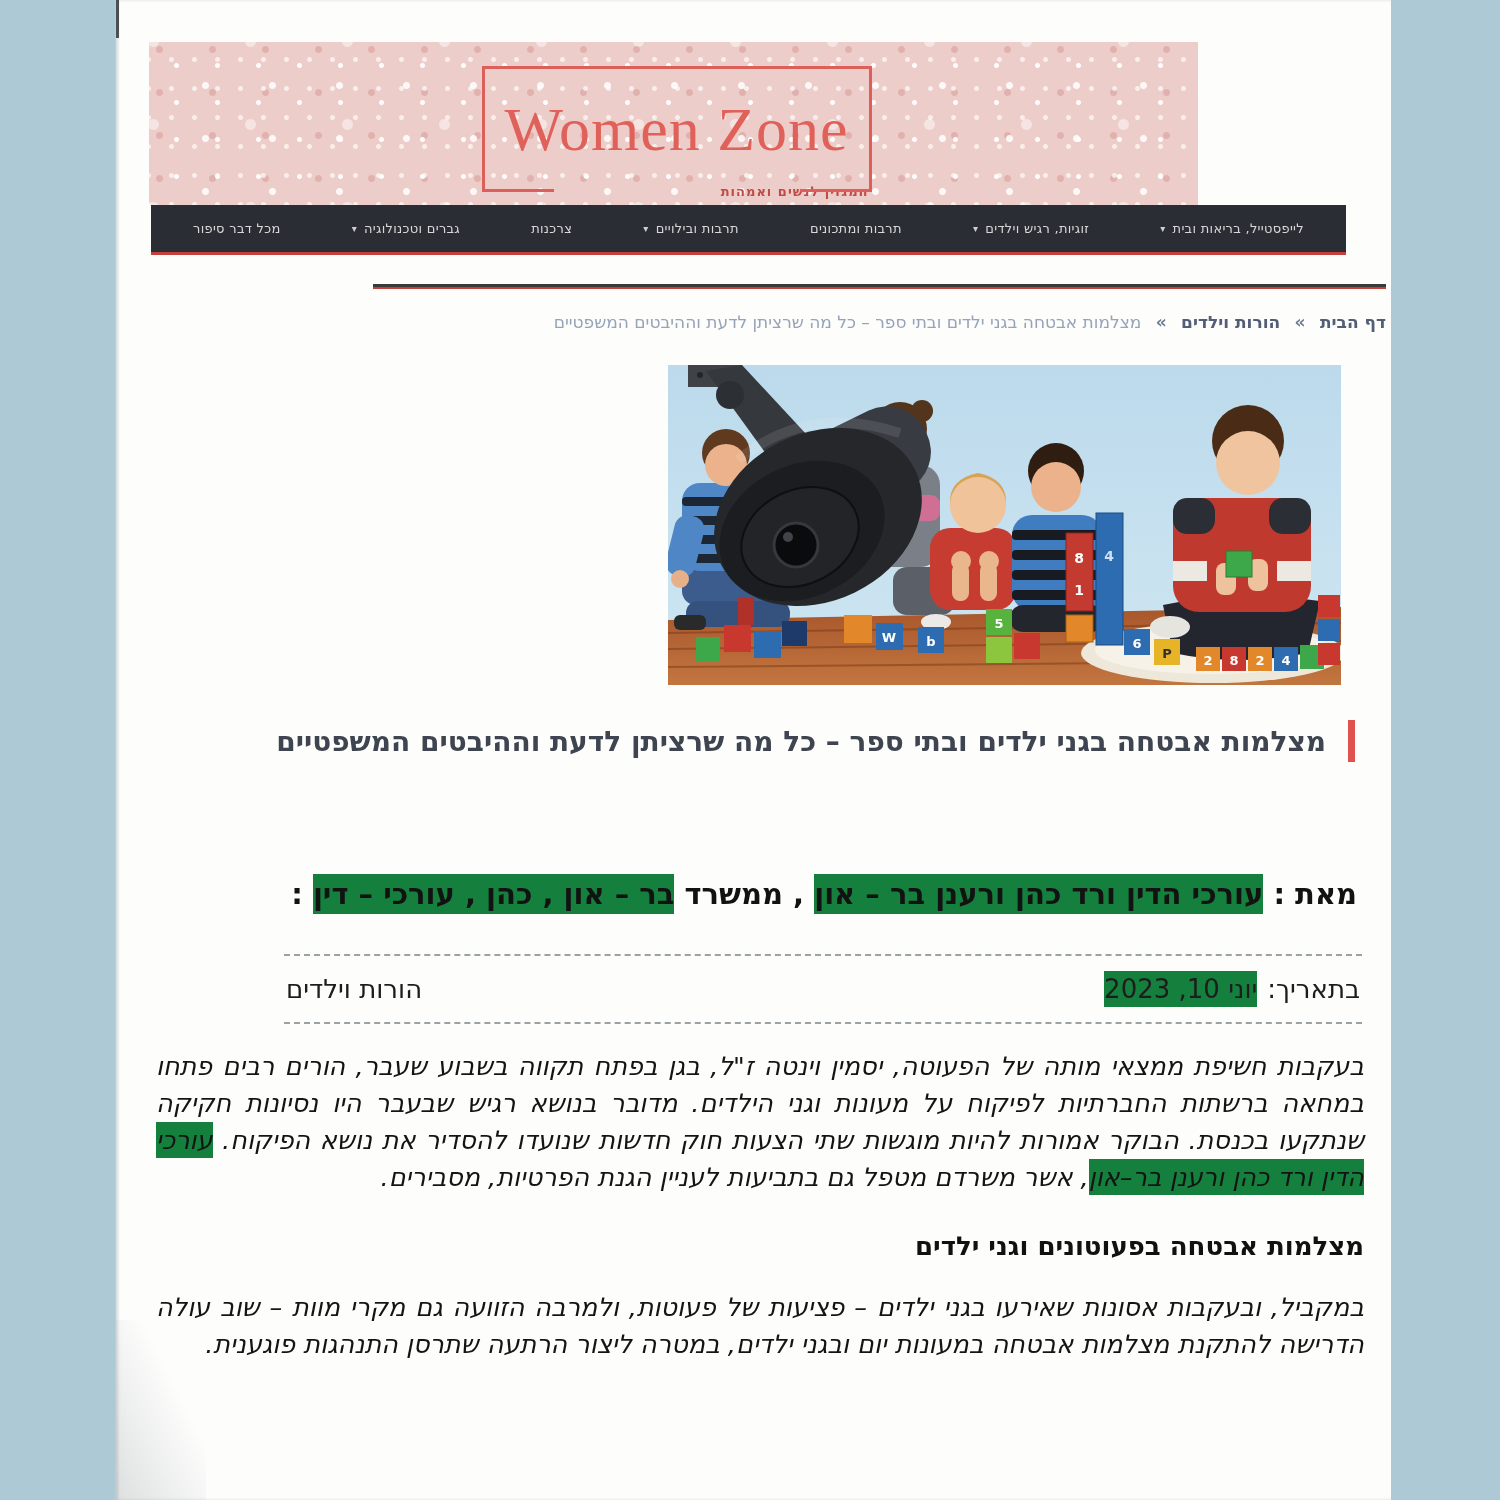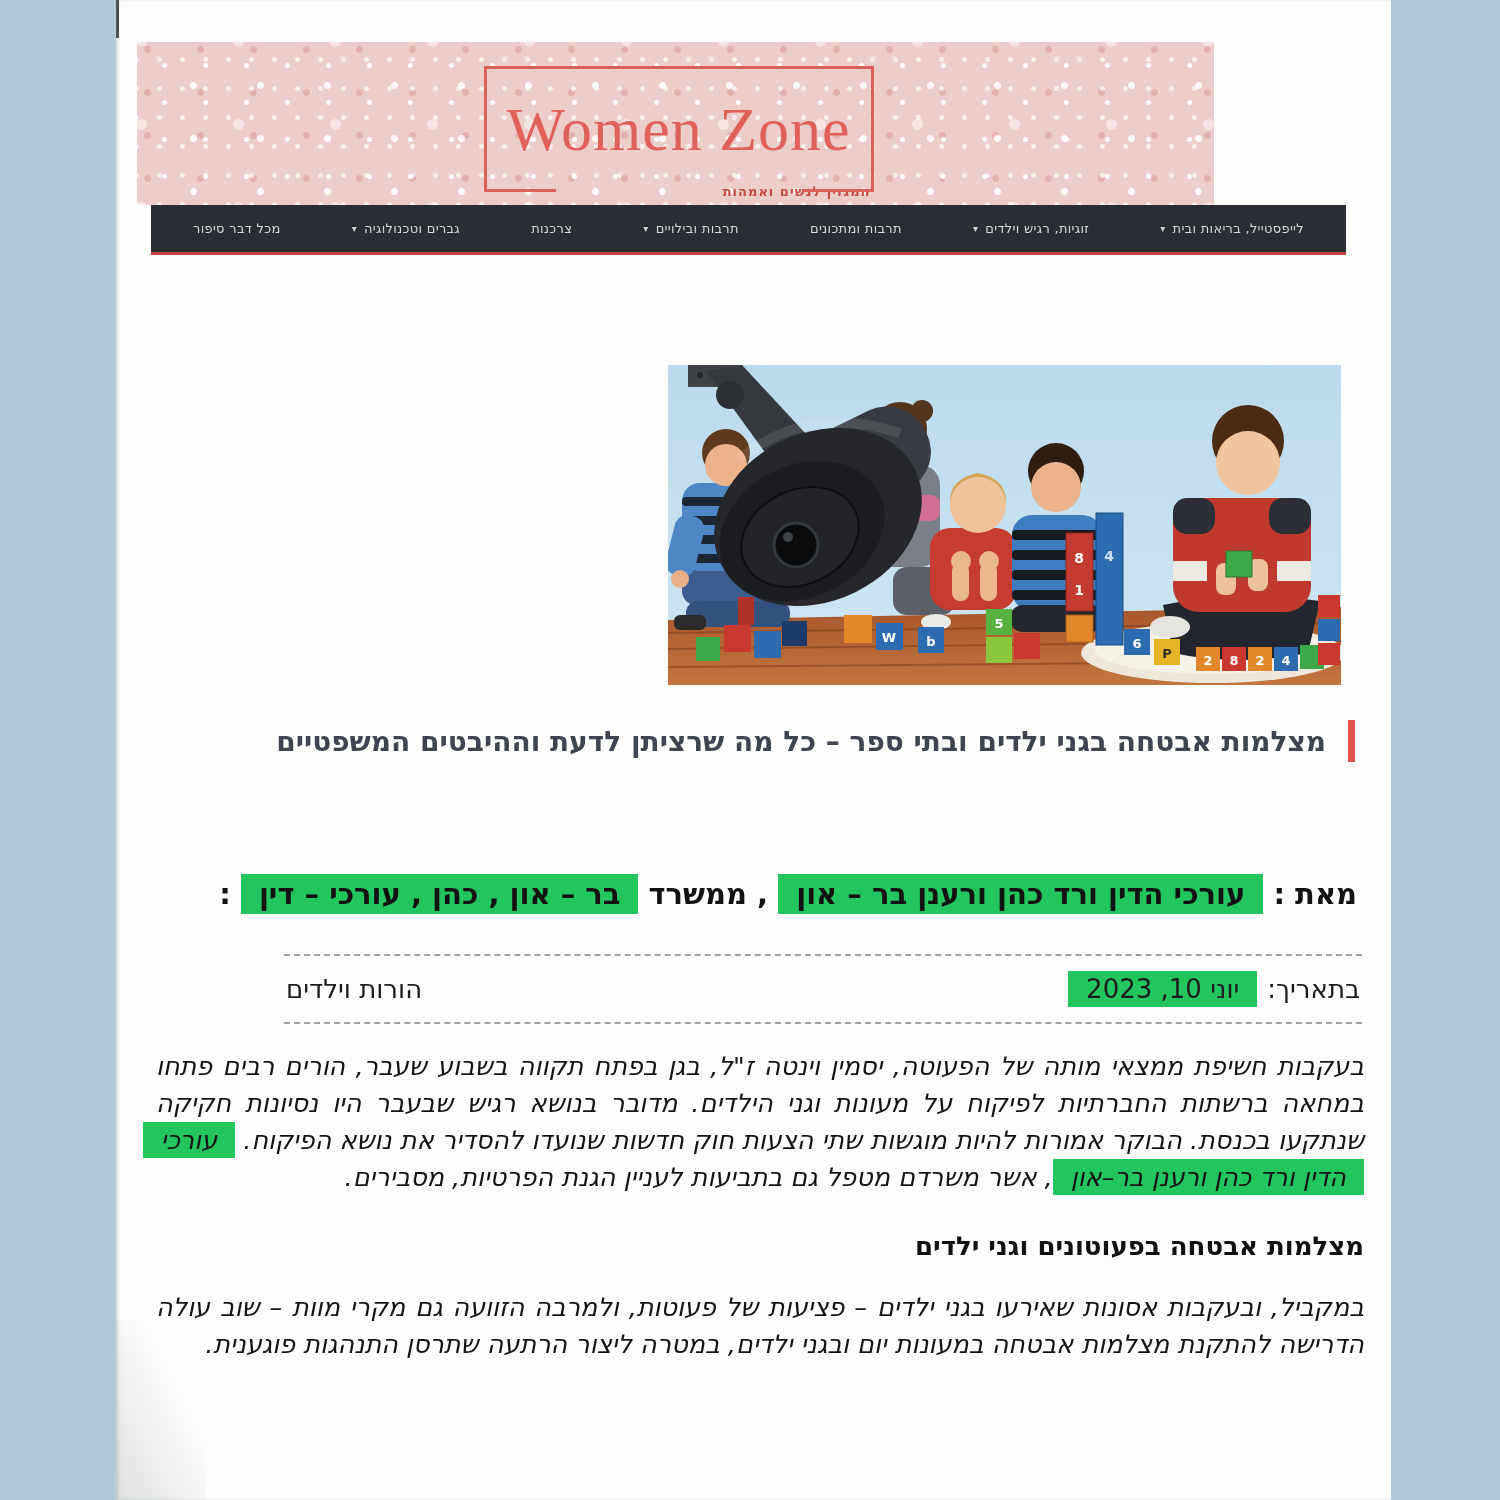--- a/index.html
+++ b/index.html
@@ -12,31 +12,30 @@
     position:absolute;left:115px;top:0;width:1275px;height:1500px;
     background:#fdfdfc;border-left:1px solid #bfcdd3;
     box-shadow:inset 2px 0 3px rgba(90,110,120,.25);
   }
   .scan-mark{position:absolute;left:0;top:0;width:3px;height:38px;background:#4c4f52;}
   .corner-shade{position:absolute;left:0;bottom:0;width:90px;height:180px;
     background:linear-gradient(to top right, rgba(110,120,126,.22), rgba(110,120,126,0) 65%);}
 
   
   .banner{
-    position:absolute;left:21px;top:42px;width:1049px;height:163px;
+    position:absolute;left:33px;top:42px;width:1049px;height:163px;
     background-color:#eccdc9;
     background-image:
       radial-gradient(circle, rgba(255,255,255,.95) 0 2px, rgba(255,255,255,0) 3px),
       radial-gradient(circle, rgba(255,255,255,.85) 0 3px, rgba(255,255,255,0) 4px),
       radial-gradient(circle, rgba(255,255,255,.65) 0 2px, rgba(255,255,255,0) 3px),
       radial-gradient(circle, rgba(216,155,150,.55) 0 3px, rgba(216,155,150,0) 4px),
       radial-gradient(circle, rgba(255,255,255,.45) 0 5px, rgba(255,255,255,0) 6px);
     background-size:41px 37px,67px 53px,23px 29px,53px 43px,97px 83px;
     background-position:7px 5px,23px 17px,11px 3px,37px 29px,53px 41px;
-    padding-left:28px;
   }
   .logo-box{
     position:absolute;left:calc(50% - 192px);top:24px;width:384px;height:120px;
     border:3px solid #dd5f5a;border-bottom:none;
     display:flex;align-items:center;justify-content:center;
   }
   .logo-box::before,.logo-box::after{
     content:"";position:absolute;bottom:-3px;height:3px;width:72px;background:#dd5f5a;
   }
   .logo-box::before{left:-3px;}
@@ -84,21 +83,21 @@
   .title-bar{width:7px;height:42px;background:#e0524e;margin-left:22px;flex:0 0 auto;}
   .title-text{
     margin:0;font-size:28px;font-weight:700;color:#3e4550;line-height:1.25;white-space:nowrap;
   }
 
   
   .byline{
     position:absolute;top:872px;right:34px;left:40px;direction:rtl;text-align:right;
     font-size:29px;font-weight:700;color:#121212;line-height:1.55;
   }
-  .hl{background:#22c55e;padding:3px 18px;box-decoration-break:clone;}
+  .hl{background:#15803d;padding:3px 0;box-decoration-break:clone;}
 
   
   .meta{position:absolute;top:954px;left:168px;width:1078px;direction:rtl;}
   .meta-rule{border-top:2px dashed #9aa2a6;height:0;}
   .meta-row{
     display:flex;justify-content:space-between;align-items:center;
     padding:15px 2px;font-size:26px;color:#1d1d1d;
   }
   .meta-date{display:flex;align-items:center;gap:10px;}
 
@@ -144,20 +143,30 @@
     </a>
     <a href="#">
       <span>גברים וטכנולוגיה</span>
       <span class="chev">▾</span>
     </a>
     <a href="#">
       <span>מכל דבר סיפור</span>
     </a>
   </nav>
 
+  <div class="crumb">
+    <div class="crumb-rule"></div>
+    <div class="crumb-line">
+      <span class="b">דף הבית</span>
+      <span class="sep">»</span>
+      <span class="b">הורות וילדים</span>
+      <span class="sep">»</span>
+      <span>מצלמות אבטחה בגני ילדים ובתי ספר – כל מה שרציתן לדעת וההיבטים המשפטיים</span>
+    </div>
+  </div>
 
   <div class="hero">
     <svg width="673" height="320" viewBox="0 0 673 320" xmlns="http://www.w3.org/2000/svg">
       <defs>
         <linearGradient id="sky" x1="0" y1="0" x2="0" y2="1">
           <stop offset="0" stop-color="#bcdaec"></stop>
             <stop offset="1" stop-color="#cfe6f2"></stop>
         </linearGradient>
         <linearGradient id="floor" x1="0" y1="0" x2="0" y2="1">
           <stop offset="0" stop-color="#a8562c"></stop>

